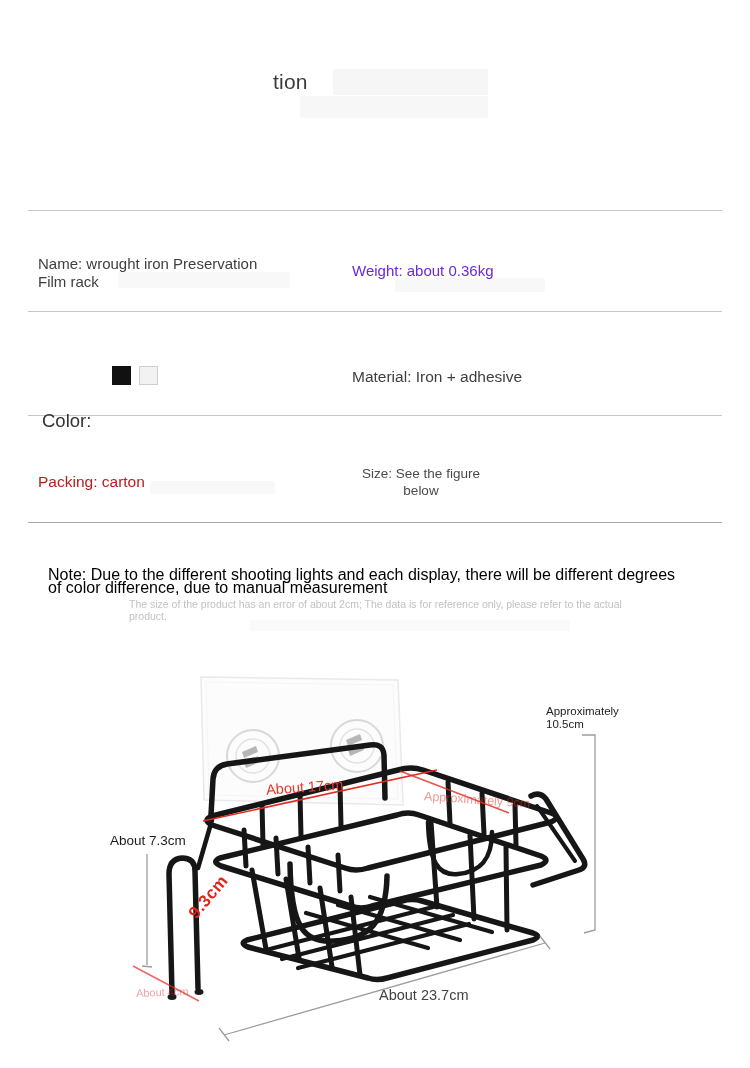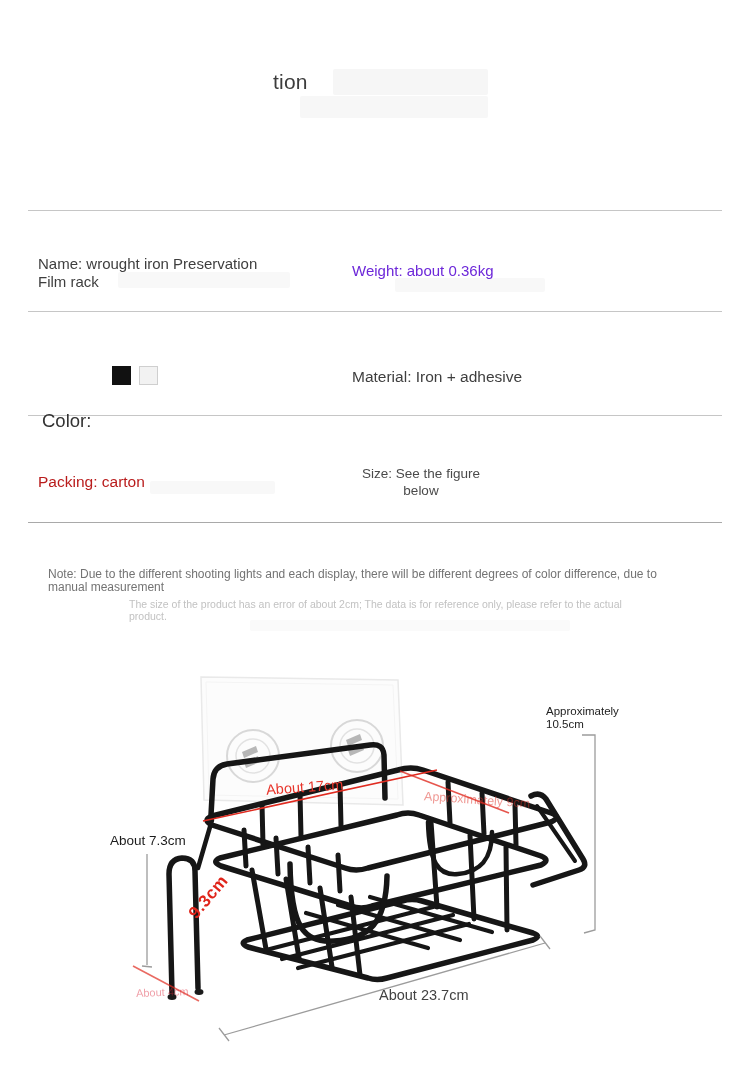--- a/index.html
+++ b/index.html
@@ -23,21 +23,21 @@
   .spec-name{left:38px;top:255px;width:238px;font-size:15px;line-height:17.5px;color:#3e3e3e;}
   .spec-weight{left:352px;top:262px;font-size:15px;color:#6d28d9;}
   .spec-color-label{left:42px;top:362px;font-size:18.5px;color:#333333;margin-top:48px;}
   .swatch{position:absolute;width:19px;height:19px;top:366px;}
   .swatch-black{left:112px;background:#111111;}
   .swatch-white{left:139px;background:#f2f2f2;border:1px solid #cfcfcf;box-sizing:border-box;}
   .spec-material{left:352px;top:368px;font-size:15.5px;color:#3e3e3e;}
   .spec-packing{left:38px;top:473px;font-size:15.5px;color:#b91c1c;}
   .spec-size{left:352px;top:466px;width:138px;font-size:13.5px;line-height:16.5px;color:#4a4a4a;text-align:center;}
   
-  .note1{left:48px;top:568px;width:632px;font-size:12px;line-height:13px;color:#737373;}
+  .note1{left:48px;top:568px;width:632px;font-size:16px;line-height:13px;color:#000000;}
   .note2{left:85px;top:599px;width:497px;font-size:10.5px;line-height:11.5px;color:#c2c2c2;margin-left:44px;}
   
   .dim{position:absolute;white-space:nowrap;}
   .dim-10-5{left:546px;top:705px;width:86px;font-size:11.5px;line-height:13px;color:#222222;white-space:normal;}
   .dim-7-3{left:110px;top:833px;font-size:13.5px;color:#1c1c1c;}
   .dim-17{left:266px;top:779px;font-size:14.5px;color:#e8352b;transform:rotate(-4deg);}
   .dim-9{left:424px;top:793px;font-size:12.5px;color:rgba(224,50,40,.5);transform:rotate(4deg);}
   .dim-93{left:200px;top:903px;font-size:17px;font-weight:bold;color:#e0251b;
           transform:rotate(-50deg);transform-origin:0 100%;letter-spacing:.5px;}
   .dim-23-7{left:361px;top:987px;font-size:14.5px;color:#424242;margin-left:18px;}

